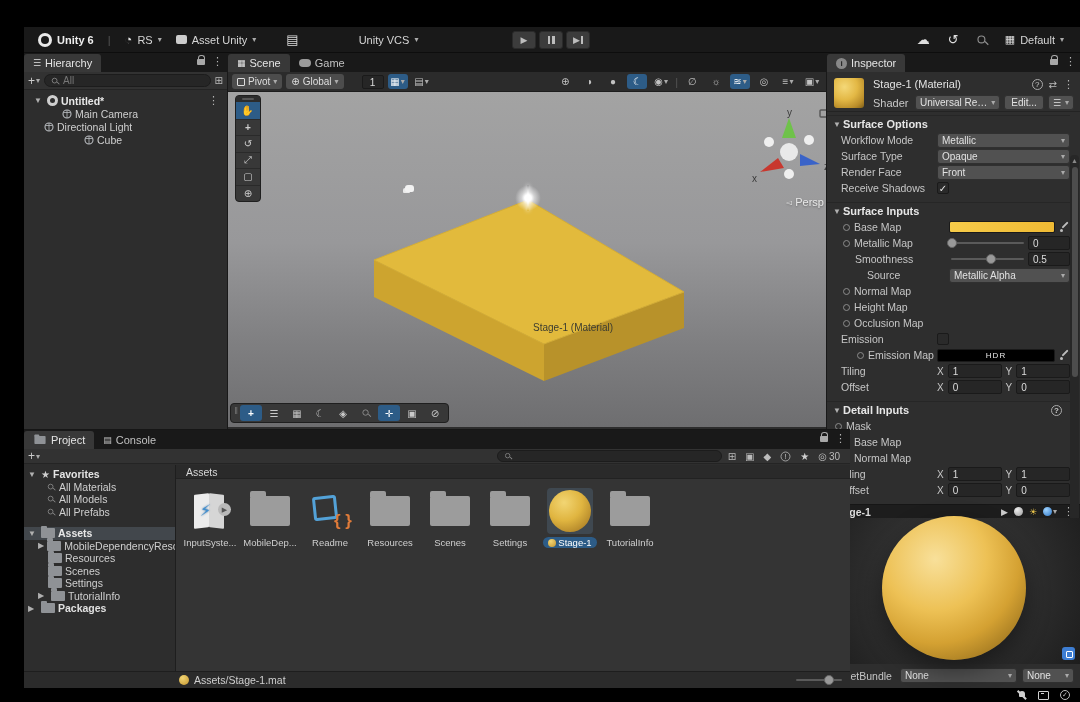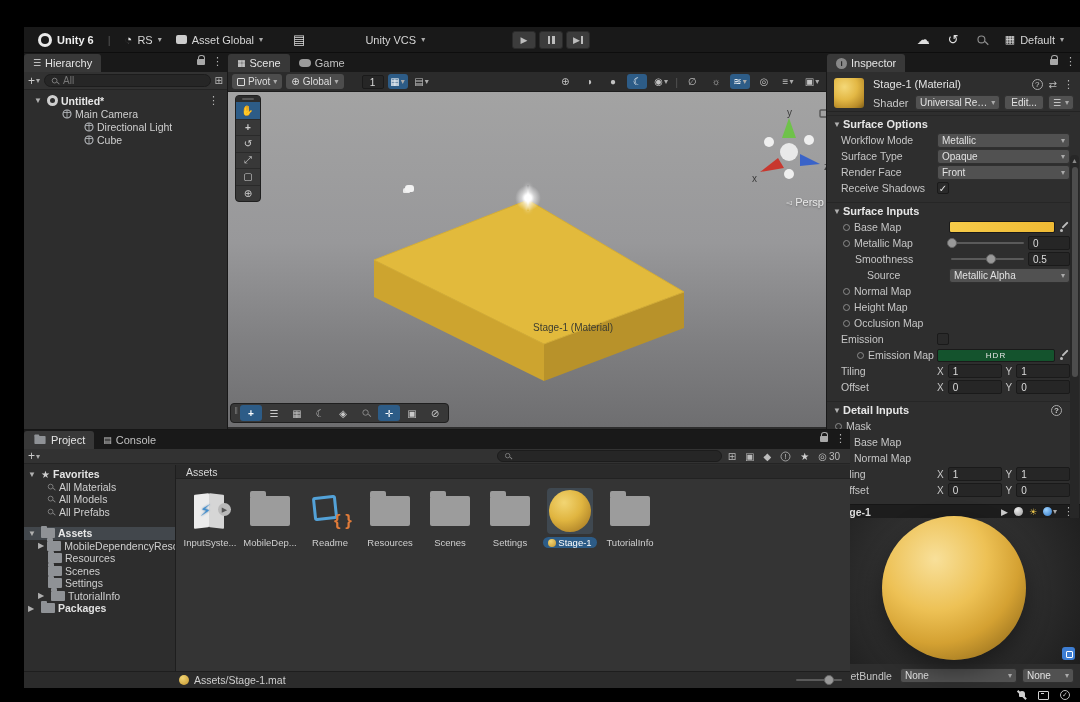--- a/index.html
+++ b/index.html
@@ -92,21 +92,21 @@
   .swatch { flex:1; height:12px; border:1px solid #1a1a1a; border-radius:2px; background:linear-gradient(90deg,#f6cb49,#efba34); }
   .picker { width:11px; height:11px; position:relative; flex:0 0 auto; }
   .picker::before { content:''; position:absolute; left:2px; top:2px; width:8px; height:1.8px; background:#bdbdbd; transform:rotate(-45deg); border-radius:1px; }
   .picker::after { content:''; position:absolute; left:1px; top:7px; width:3px; height:3px; background:#bdbdbd; border-radius:50%; }
   .slider { flex:1; height:2px; background:#5a5a5a; border-radius:1px; position:relative; }
   .knob { position:absolute; top:-4px; width:10px; height:10px; border-radius:50%; background:#999; border:1px solid #666; }
   .valbox { width:42px; height:14px; background:#262626; border:1px solid #1a1a1a; border-radius:2px; color:#dcdcdc; font-size:10px; display:flex; align-items:center; padding:0 4px; flex:0 0 auto; }
   .xy { display:flex; align-items:center; gap:4px; flex:1; }
   .xy .axl { color:#c6c6c6; font-size:10px; }
   .xy .valbox { flex:1; width:auto; }
-  .hdrbar { flex:1; height:13px; background:#14532d; border:1px solid #1a1a1a; border-radius:2px; color:#e8e8e8; font-size:8px; display:flex; align-items:center; justify-content:center; letter-spacing:1px; }
+  .hdrbar { flex:1; height:13px; background:#000000; border:1px solid #1a1a1a; border-radius:2px; color:#e8e8e8; font-size:8px; display:flex; align-items:center; justify-content:center; letter-spacing:1px; }
   .iscroll { position:absolute; right:1px; top:40px; width:9px; height:470px; background:#272727; border-radius:4px; }
   .iscroll .thumbv { position:absolute; left:1.5px; top:12px; width:6px; height:210px; background:#4d4d4d; border-radius:3px; }
   .iscroll .arr { position:absolute; left:0; width:9px; text-align:center; font-size:7px; color:#888; }
   .preview-head { height:14px; background:#1d1d1d; display:flex; align-items:center; padding:0 6px; color:#dcdcdc; font-size:10.5px; font-weight:bold; margin-top:6px; border-top:1px solid #161616; }
   .ph-icons { margin-left:auto; display:flex; align-items:center; gap:6px; font-weight:normal; font-size:9px; color:#ccc; }
   .dotY { width:9px; height:9px; border-radius:50%; background:radial-gradient(circle at 35% 30%, #eee, #9b9b9b); }
   .dotB { width:9px; height:9px; border-radius:50%; background:radial-gradient(circle at 35% 30%, #9fd3ff, #2f76c4); }
   .previewarea { position:relative; height:146px; background:radial-gradient(circle at 50% 42%, #414141, #262626 75%, #1d1d1d); }
   .bigsphere { position:absolute; left:50%; top:48%; width:144px; height:144px; margin:-72px 0 0 -72px; border-radius:50%;
     background:radial-gradient(circle at 37% 30%, #f8e09a, #edc155 38%, #d4a132 62%, #9c741f 85%, #6e5115); box-shadow:0 10px 24px rgba(0,0,0,.45); }
@@ -172,21 +172,21 @@
         <b style="color:#eee">Unity 6</b>
       </div>
       <span class="tb-sep">|</span>
       <div class="tb-group">
         <span class="glyph13">◔</span>
         <span>RS</span>
         <span class="caret">▾</span>
       </div>
       <div class="tb-group">
         <span class="bag" style="position:relative;width:11px;height:9px;background:#ccc;border-radius:2px;display:inline-block"></span>
-        <span>Asset Global</span>
+        <span>Asset Unity</span>
         <span class="caret">▾</span>
       </div>
       <span class="glyph13" style="margin-left:16px">▤</span>
       <div class="tb-group" style="margin-left:46px">
         <span>Unity VCS</span>
         <span class="caret">▾</span>
       </div>
     </div>
     <div class="tb-center">
       <div class="playbtn">▶</div>
@@ -238,21 +238,21 @@
         <b style="color:#e8e8e8">Untitled*</b>
         <span class="kebab" style="position:absolute;right:8px">⋮</span>
       </div>
       <div class="h-row" style="padding-left:38px">
         <svg class="cube-ic" viewBox="0 0 10 10">
             <circle cx="5" cy="5" r="4" fill="none" stroke="#b9bcc0" stroke-width="1.1"></circle>
             <path d="M1.5 3.5h7M5 1v8" stroke="#b9bcc0" stroke-width=".8" fill="none"></path>
           </svg>
         <span>Main Camera</span>
       </div>
-      <div class="h-row" style="padding-left:60px">
+      <div class="h-row" style="padding-left:20px">
         <svg class="cube-ic" viewBox="0 0 10 10">
             <circle cx="5" cy="5" r="4" fill="none" stroke="#b9bcc0" stroke-width="1.1"></circle>
             <path d="M1.5 3.5h7M5 1v8" stroke="#b9bcc0" stroke-width=".8" fill="none"></path>
           </svg>
         <span>Directional Light</span>
       </div>
       <div class="h-row" style="padding-left:60px">
         <svg class="cube-ic" viewBox="0 0 10 10">
             <circle cx="5" cy="5" r="4" fill="none" stroke="#b9bcc0" stroke-width="1.1"></circle>
             <path d="M1.5 3.5h7M5 1v8" stroke="#b9bcc0" stroke-width=".8" fill="none"></path>

